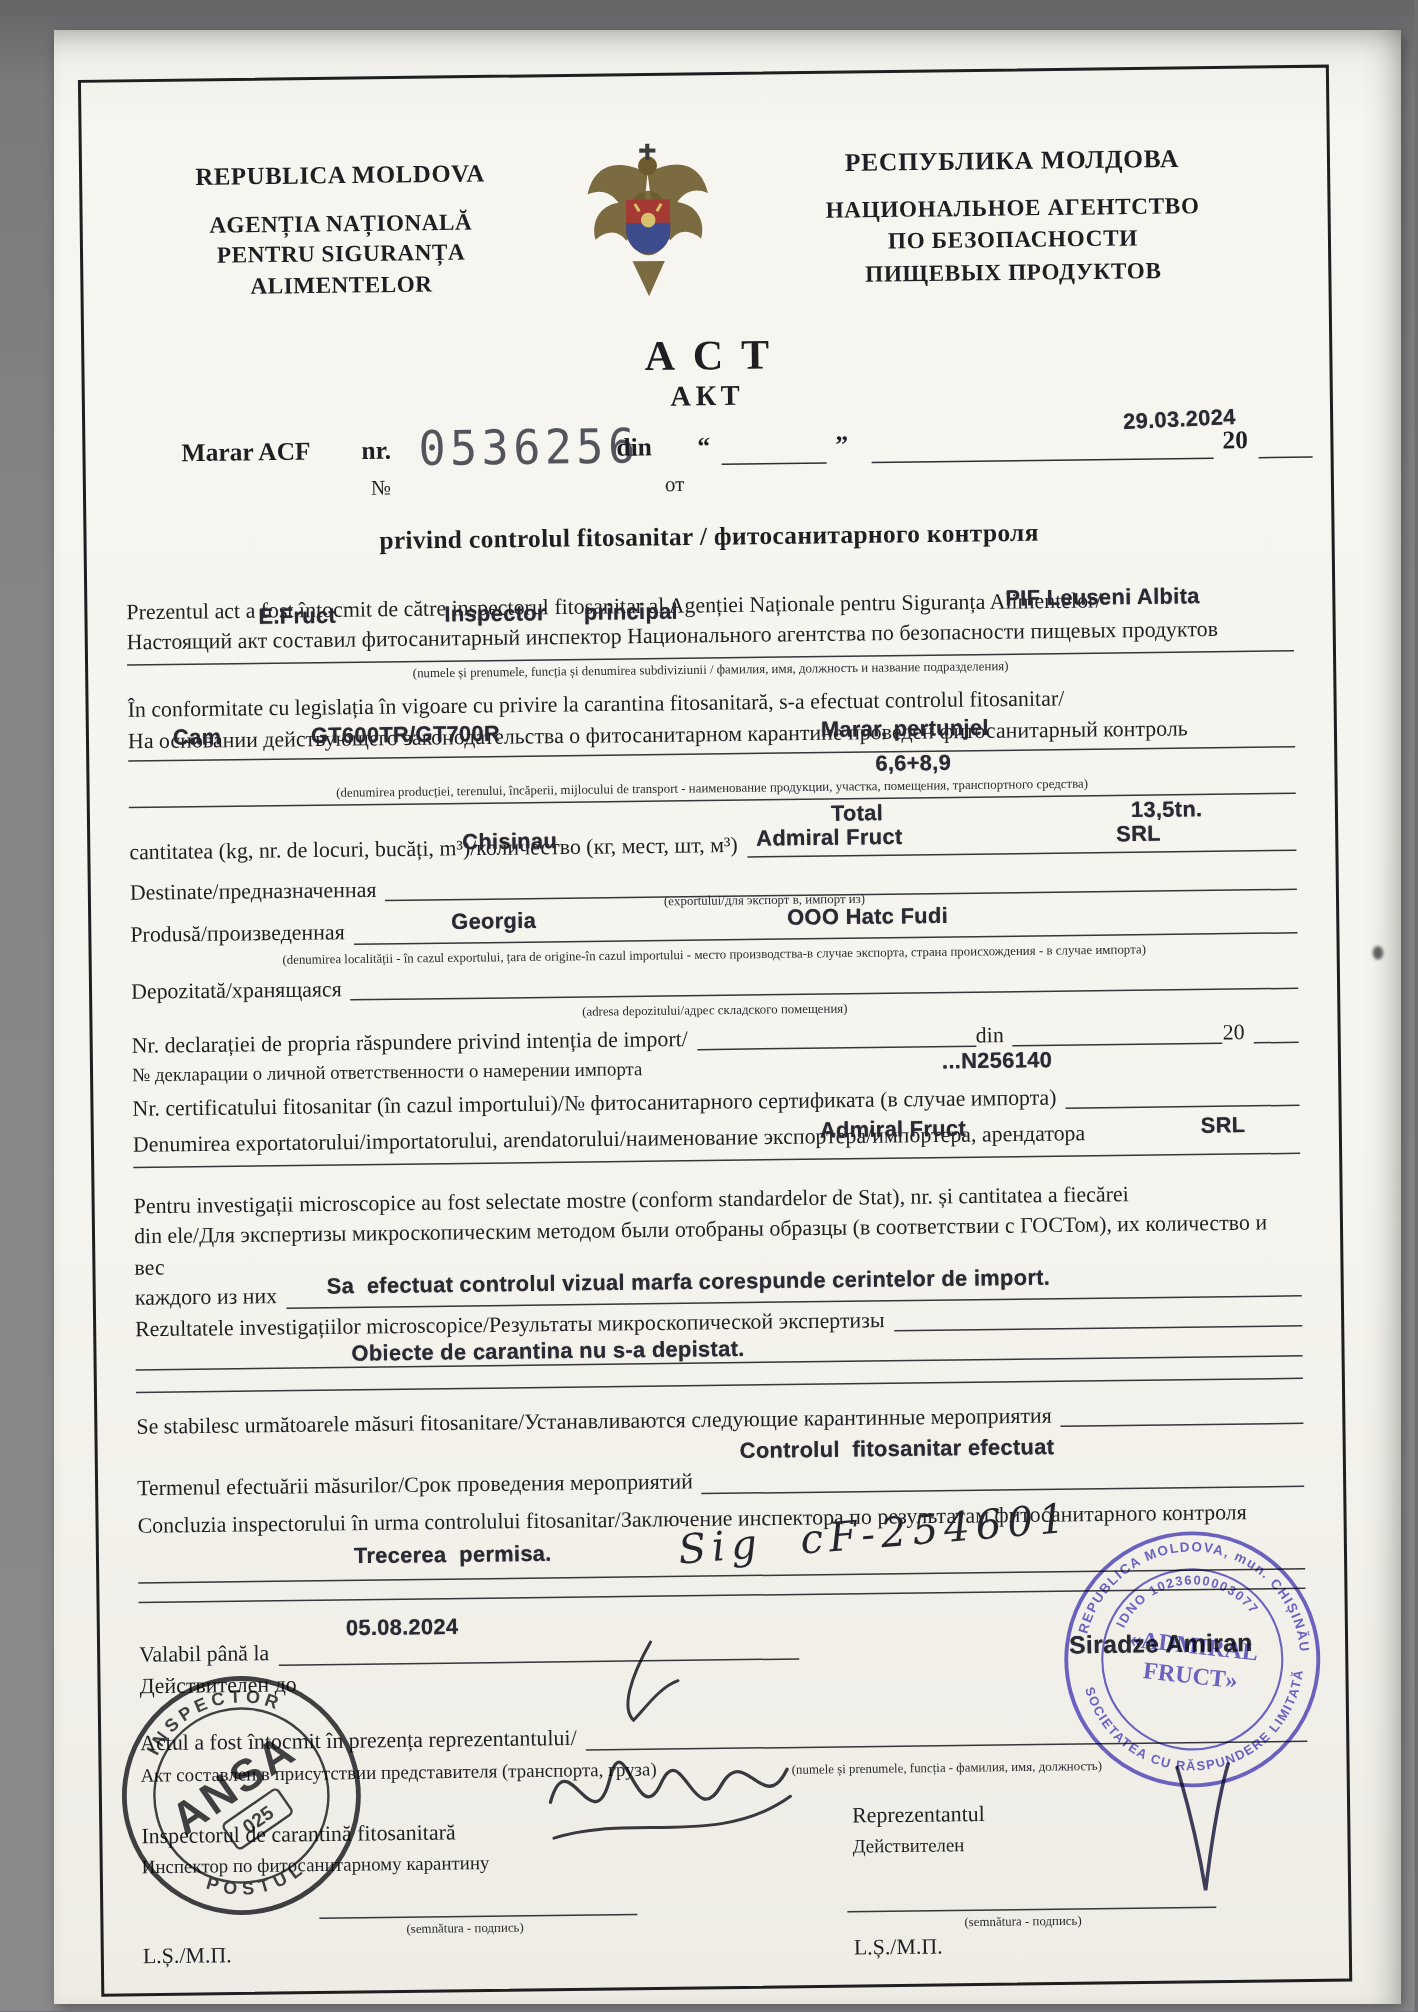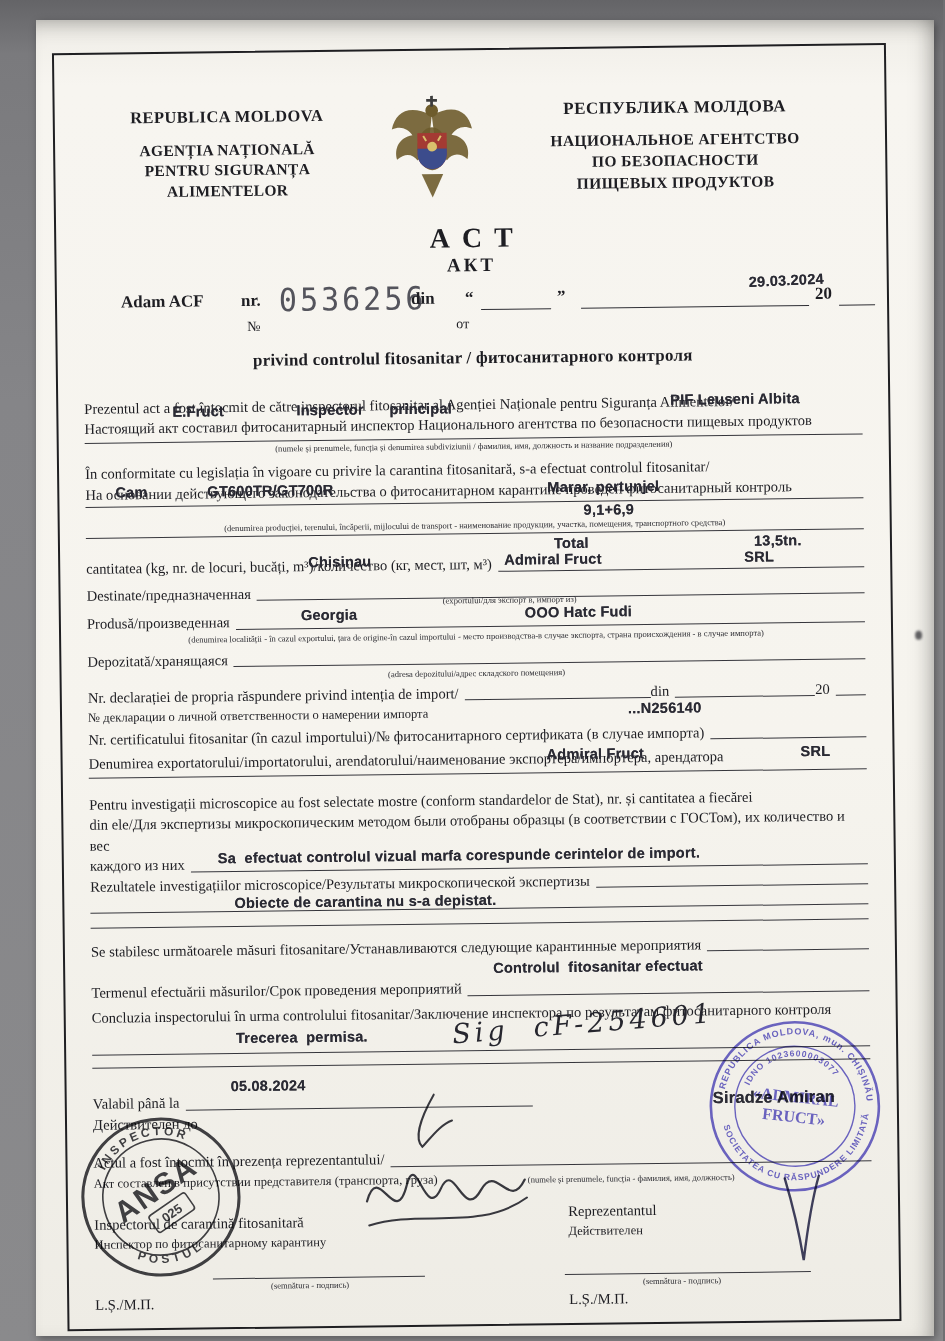--- a/index.html
+++ b/index.html
@@ -99,33 +99,33 @@
           </div>
         </div>
       </div>
 
       <div class="title">
         <div class="ro">ACT</div>
         <div class="ru">АКТ</div>
       </div>
 
       <div class="seria">
-        <span class="lbl" style="left:38px;top:0">Adam ACF</span>
+        <span class="lbl" style="left:38px;top:0">Marar ACF</span>
         <span class="lbl" style="left:158px;top:0">nr.</span>
         <span class="num">0536256</span>
         <span class="lbl" style="left:328px;top:0">din</span>
         <span class="lbl" style="left:382px;top:0">“</span>
         <div class="srule" style="left:398px;top:20px;width:70px"></div>
         <span class="lbl" style="left:474px;top:0">”</span>
         <div class="srule" style="left:498px;top:20px;width:228px"></div>
         <span class="lbl" style="left:732px;top:0">20</span>
         <div class="srule" style="left:756px;top:20px;width:36px"></div>
         <span class="date fill">29.03.2024</span>
         <span class="sub" style="left:164px">№</span>
-        <span class="sub" style="left:373px">от</span>
+        <span class="sub" style="left:360px">от</span>
       </div>
 
       <div class="subtitle">privind controlul fitosanitar / фитосанитарного контроля</div>
 
       <div class="rel" style="margin-top:26px">
         <span class="fill abs" style="left:88px;top:6px">E.Fruct</span>
         <span class="fill abs" style="left:212px;top:6px">Inspector      principal</span>
         <span class="fill abs" style="left:586px;top:0px">PIF Leuseni Albita</span>
         <div class="t">Prezentul act a fost întocmit de către inspectorul fitosanitar al Agenției Naționale pentru Siguranța Alimentelor/</div>
         <div class="t">Настоящий акт составил фитосанитарный инспектор Национального агентства по безопасности пищевых продуктов</div>
@@ -136,21 +136,21 @@
       <div class="rel" style="margin-top:8px">
         <div class="t">În conformitate cu legislația în vigoare cu privire la carantina fitosanitară, s-a efectuat controlul fitosanitar/</div>
         <div class="rel">
           <span class="fill abs" style="left:30px;top:0">Cam</span>
           <span class="fill abs" style="left:122px;top:0">GT600TR/GT700R</span>
           <span class="fill abs" style="left:462px;top:0">Marar, pertunjel</span>
           <div class="t">На основании действующего законодательства о фитосанитарном карантине проведен фитосанитарный контроль</div>
         </div>
         <div class="rule" style="margin-top:1px"></div>
         <div class="rel" style="height:17px">
-          <span class="fill abs" style="left:498px;top:0">9,1+6,9</span>
+          <span class="fill abs" style="left:498px;top:0">6,6+8,9</span>
         </div>
         <div class="cap center">(denumirea producției, terenului, încăperii, mijlocului de transport - наименование продукции, участка, помещения, транспортного средства)</div>
         <div class="rule" style="margin-top:2px"></div>
       </div>
 
       <div class="rel" style="margin-top:2px">
         <div class="rel" style="height:18px">
           <span class="fill abs" style="left:468px;top:0">Total</span>
           <span class="fill abs" style="left:668px;top:0">13,5tn.</span>
         </div>

